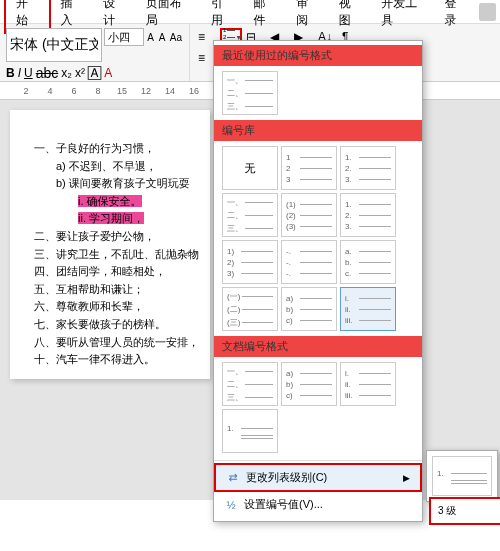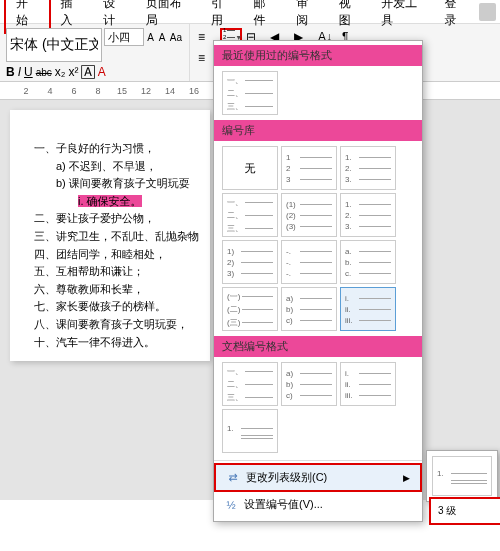--- a/index.html
+++ b/index.html
@@ -36,21 +36,21 @@
 
 .doc-area { background: #e4e4e4; padding: 10px 0 0 10px; height: 400px; position: relative; }
 .page { background: #fff; width: 200px; padding: 30px 14px 10px 24px; font-size: 11px; line-height: 1.6; box-shadow: 2px 2px 6px rgba(0,0,0,0.2); }
 .page .line { white-space: nowrap; }
 .page .selected { background: #ec4899; }
 .page .indent1 { padding-left: 22px; }
 .page .indent2 { padding-left: 44px; }
 
 
 .dropdown-panel { position: absolute; top: 40px; left: 213px; width: 210px; background: #fff; border: 1px solid #aaa; box-shadow: 2px 2px 8px rgba(0,0,0,0.3); z-index: 10; padding: 4px 0; }
-.section-title { font-size: 11px; color: #333; padding: 3px 8px; background: #ec4899; }
+.section-title { font-size: 11px; color: #333; padding: 3px 8px; background: #ef4444; }
 .sample-grid { display: flex; flex-wrap: wrap; gap: 3px; padding: 5px 8px; }
 .sample { width: 56px; height: 44px; border: 1px solid #ccc; background: #fff; padding: 4px; display: flex; flex-direction: column; justify-content: center; gap: 2px; font-size: 8px; cursor: pointer; }
 .sample.selected { border: 1px solid #5b9ed6; background: #e8f1fa; }
 .sample.none { align-items: center; justify-content: center; font-size: 11px; }
 .sample .sl { display: flex; align-items: center; gap: 2px; }
 .sample .sl .t { color: #666; min-width: 12px; }
 .sample .sl .ln { flex: 1; height: 1px; background: #aaa; }
 .separator { height: 1px; background: #ddd; margin: 2px 0; }
 .menu-item { padding: 5px 10px; font-size: 11px; cursor: pointer; display: flex; align-items: center; gap: 6px; }
 .menu-item.highlighted { border: 2px solid #d00; background: #e8f1fa; }
@@ -86,21 +86,21 @@
       <input class="font-select" value="宋体 (中文正文)" style="">
       <input class="size-select" value="小四" style="">
       <button class="btn-small">A</button>
       <button class="btn-small">A</button>
       <button class="btn-small">Aa</button>
     </div>
     <div class="font-row2">
       <span style="font-weight:bold">B</span>
       <span style="font-style:italic">I</span>
       <span style="text-decoration:underline">U</span>
-      <span style="text-decoration:line-through;font-size:10px">abc</span>
+      <span style="text-decoration:line-through;font-size:14px">abc</span>
       <span>x₂</span>
       <span>x²</span>
       <span>🄰</span>
       <span style="color:#c00">A</span>
     </div>
     <div class="font-label">字体</div>
   </div>
   <div class="para-group">
     <div class="para-row">
       <div class="para-btn">≡</div>
@@ -145,27 +145,28 @@
   <span class="tick">16</span>
   <span class="tick">18</span>
 </div>
 
 <div class="doc-area">
   <div class="page" id="page">
       <div class="line">一、子良好的行为习惯，</div>
       <div class="line indent1">a)  不迟到、不早退，</div>
       <div class="line indent1">b)  课间要教育孩子文明玩耍</div>
       <div class="line indent2"><span class="selected">i.   确保安全。</span></div>
+      <div class="line indent2"><span class="selected">ii.  学习期间，</span></div>
       <div class="line">二、要让孩子爱护公物，</div>
       <div class="line">三、讲究卫生，不乱吐、乱抛杂物</div>
       <div class="line">四、团结同学，和睦相处，</div>
       <div class="line">五、互相帮助和谦让；</div>
       <div class="line">六、尊敬教师和长辈，</div>
       <div class="line">七、家长要做孩子的榜样。</div>
-      <div class="line">八、课间要教育孩子文明玩耍，</div>
+      <div class="line">八、要听从管理人员的统一安排，</div>
       <div class="line">十、汽车一律不得进入。</div>
     </div>
 </div>
 
 <div class="dropdown-panel">
   <div class="section-title">最近使用过的编号格式</div>
   <div class="sample-grid" id="grid-recent">
       <div class="sample">
         <div class="sl">
           <span class="t">一、</span>

